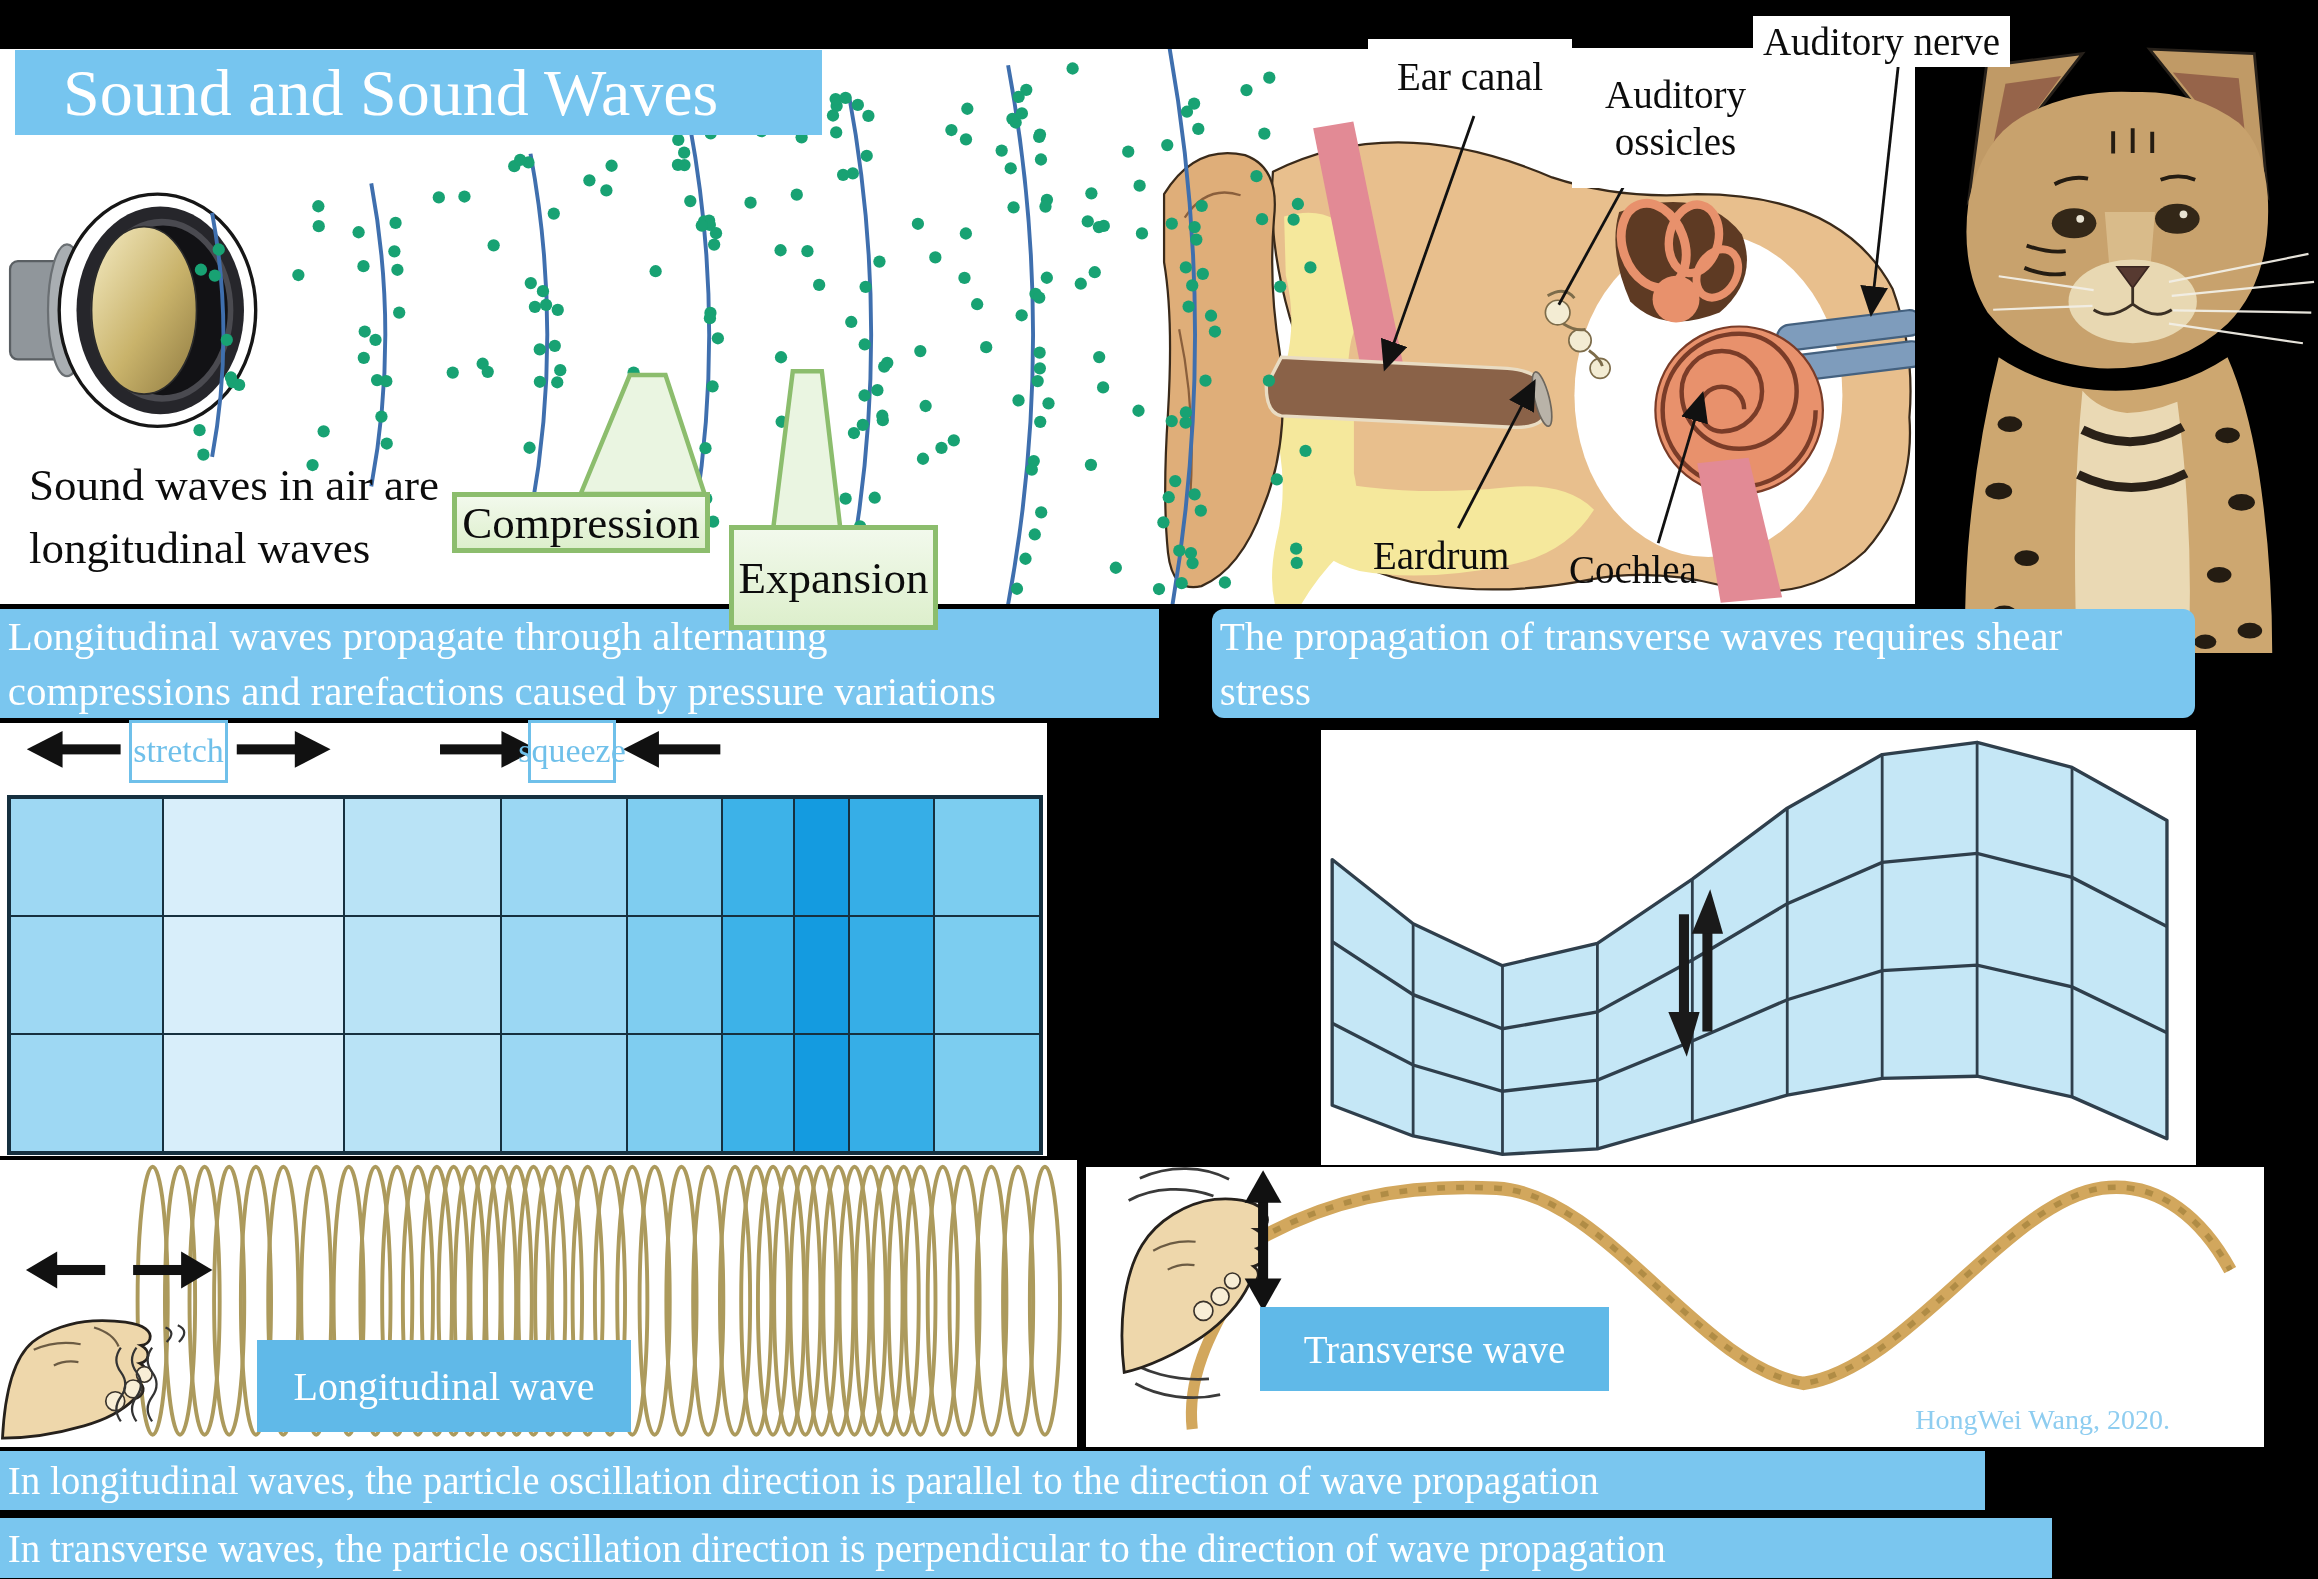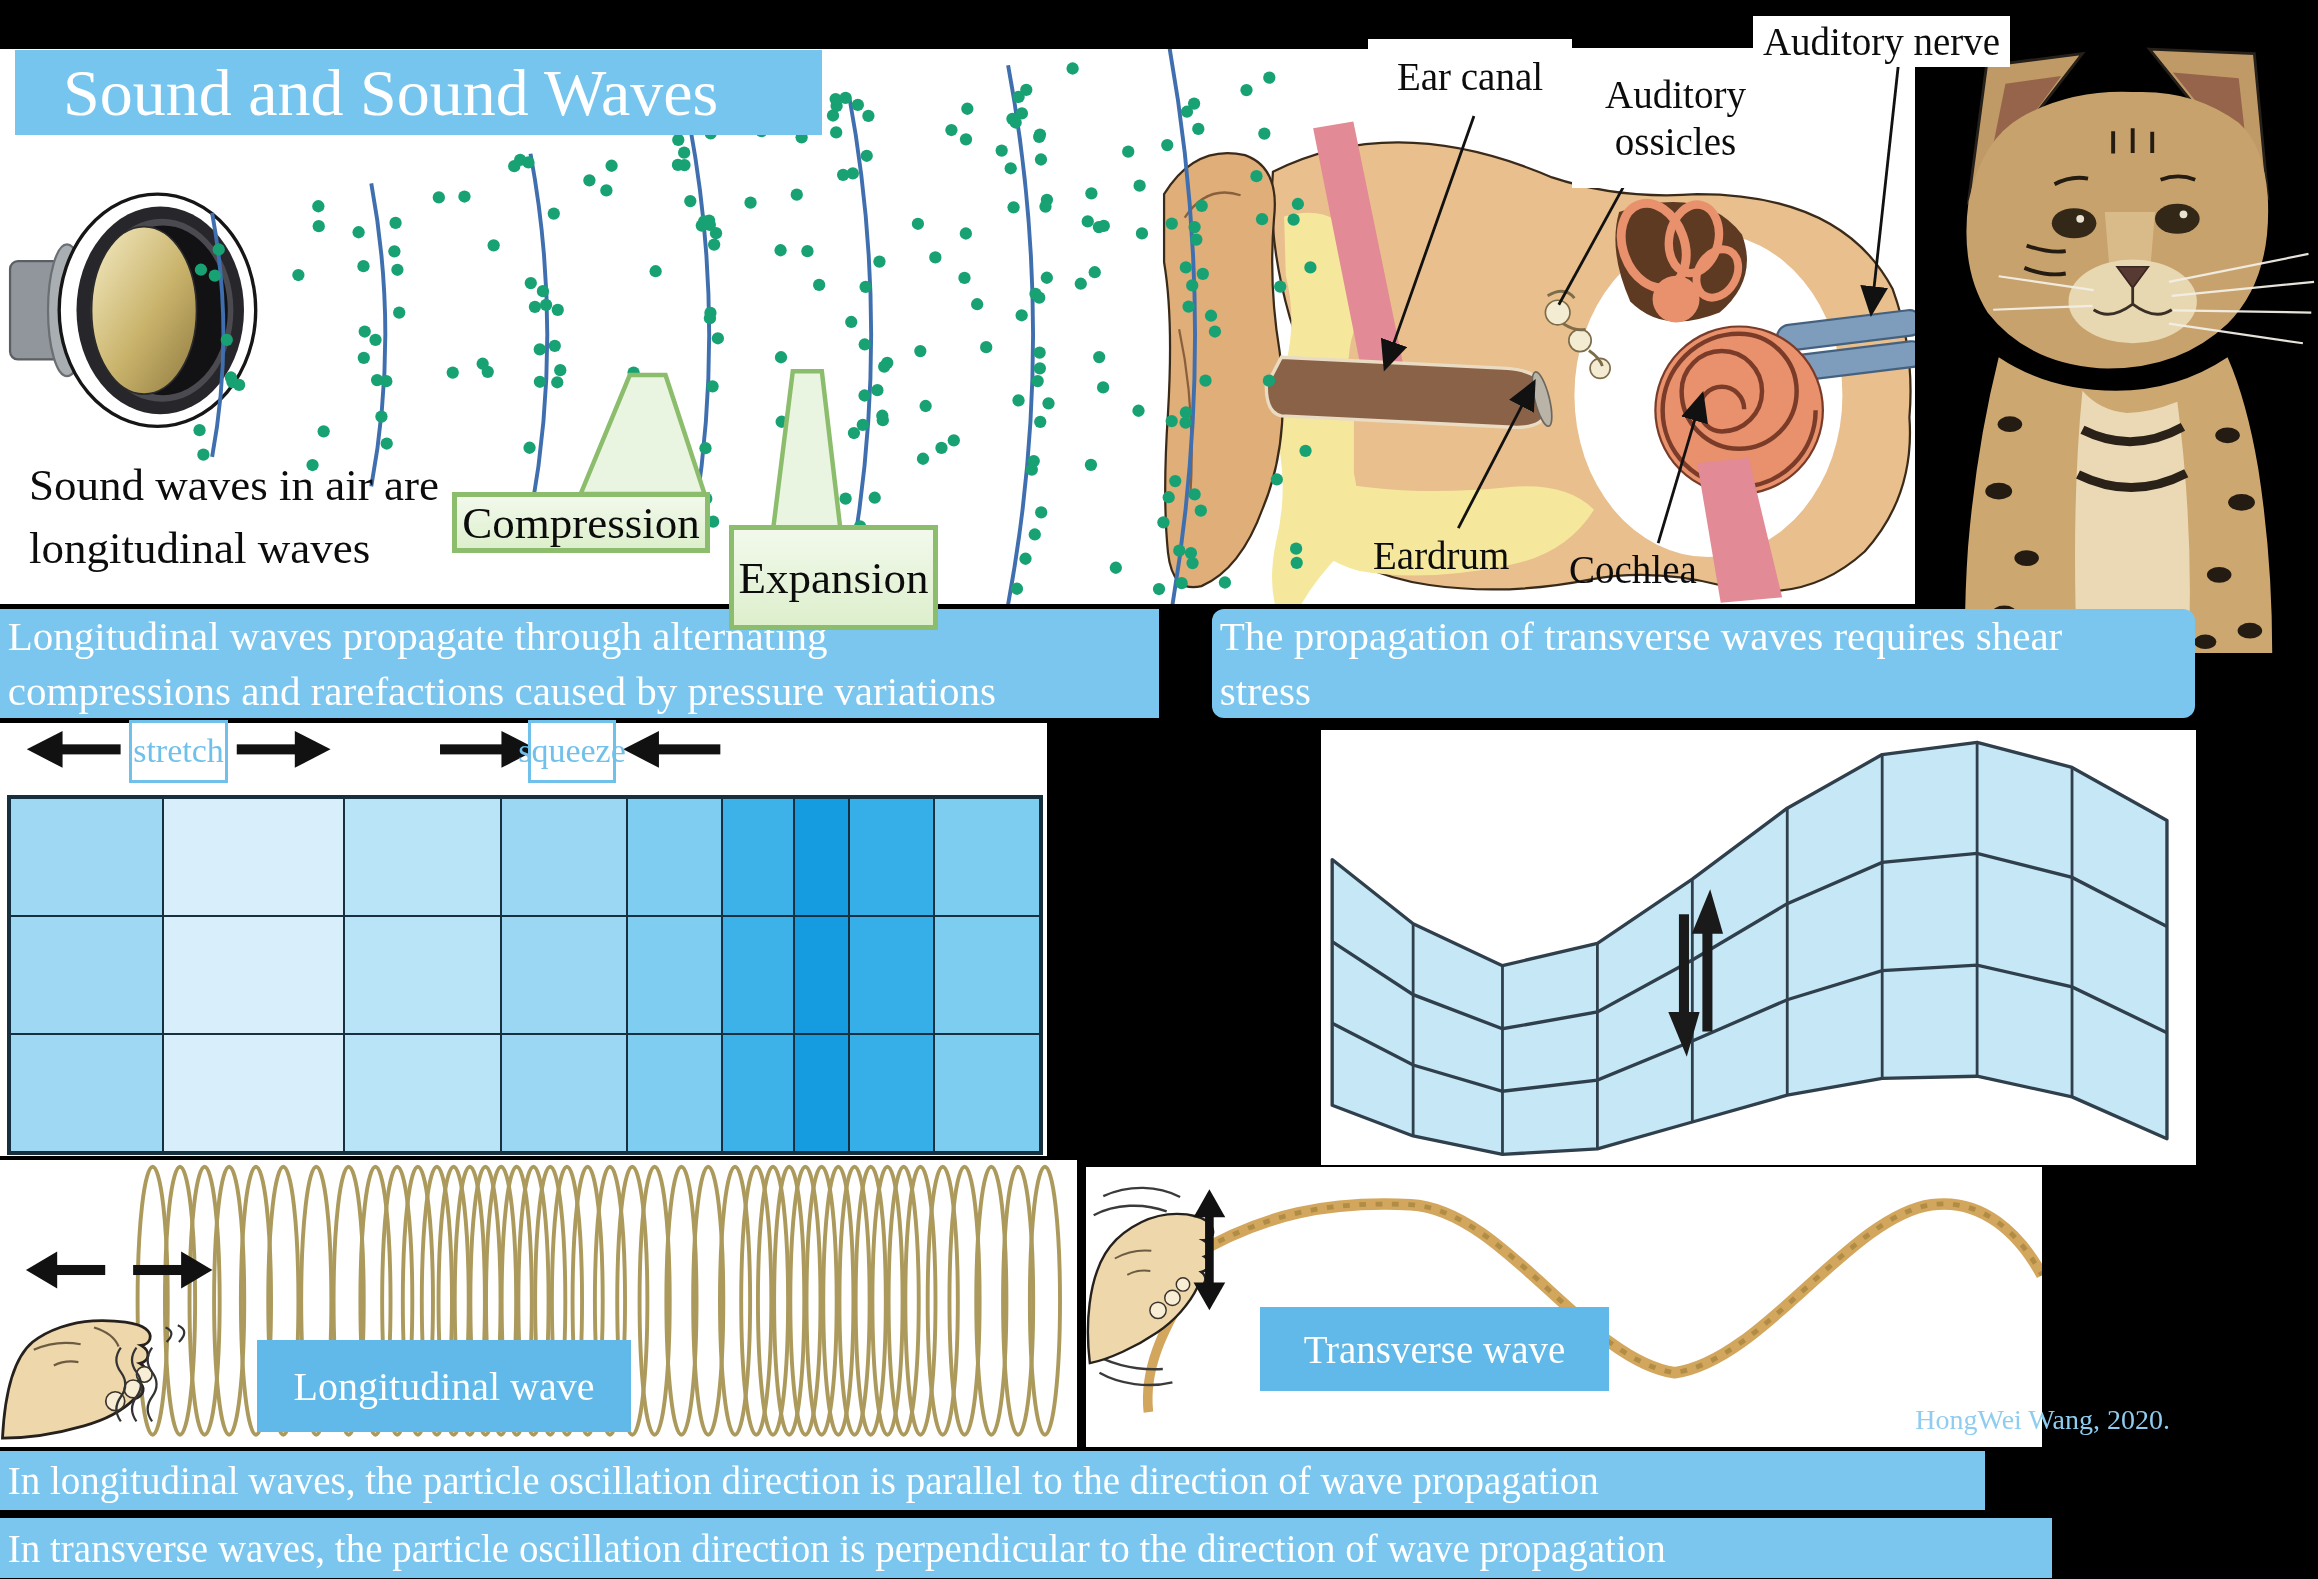--- a/index.html
+++ b/index.html
@@ -564,21 +564,21 @@
     <g fill="#111">
       <rect x="100" y="188" width="88" height="18"></rect>
       <polygon points="102,164 102,230 46,197"></polygon>
       <rect x="238" y="188" width="88" height="18"></rect>
       <polygon points="324,164 324,230 380,197"></polygon>
     </g>
   </svg>
   <div class="wave-label" style="left:257px;top:180px;width:374px;height:92px;font-size:40px;">Longitudinal wave</div>
 </div>
 
-<div class="panel" style="left:1086px;top:1167px;width:956px;height:280px;">
+<div class="panel" style="left:1086px;top:1167px;width:1178px;height:280px;">
   <svg class="fillsvg" viewBox="0 0 1991 502">
     <path d="M 212 212 C 160 300 120 380 130 470" fill="none" stroke="var(--rope-tan)" stroke-width="20"></path>
     <path d="M 216 148 C 370 55 510 30 676 38 C 870 48 1040 360 1226 388
              C 1410 362 1590 62 1761 38 C 1866 24 1944 98 1991 185" fill="none" stroke="var(--rope-tan)" stroke-width="24"></path>
     <path d="M 216 148 C 370 55 510 30 676 38 C 870 48 1040 360 1226 388 C 1410 362 1590 62 1761 38 C 1866 24 1944 98 1991 185" fill="none" stroke="#9a7a36" stroke-width="10" stroke-dasharray="14 20" opacity="0.6"></path>
     <g fill="none" stroke="#3a3a3a" stroke-width="5">
       <path d="M 36 20 C 90 -4 150 -2 196 22 M 16 60 C 60 36 120 34 168 52"></path>
       <path d="M 6 340 C 40 368 100 384 160 380 M 28 388 C 70 412 130 420 180 408"></path>
     </g>
     <g>

